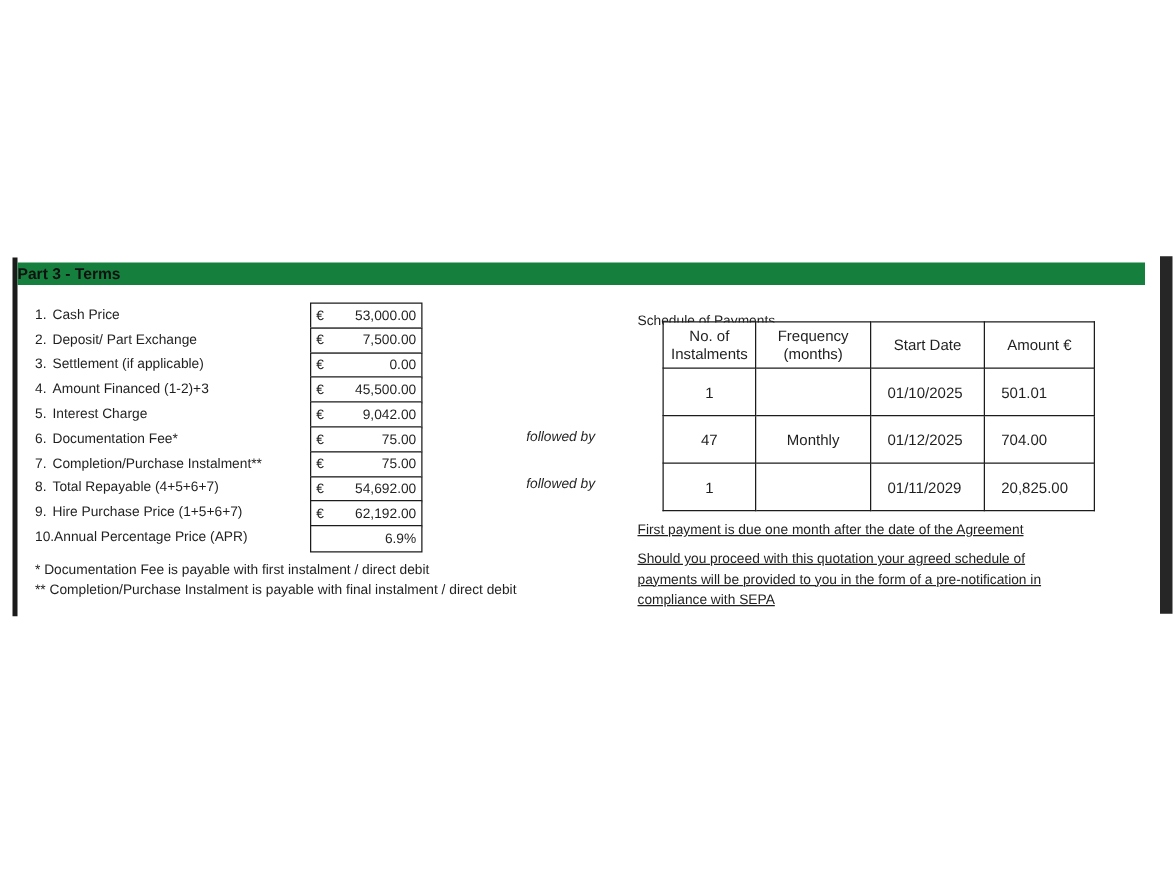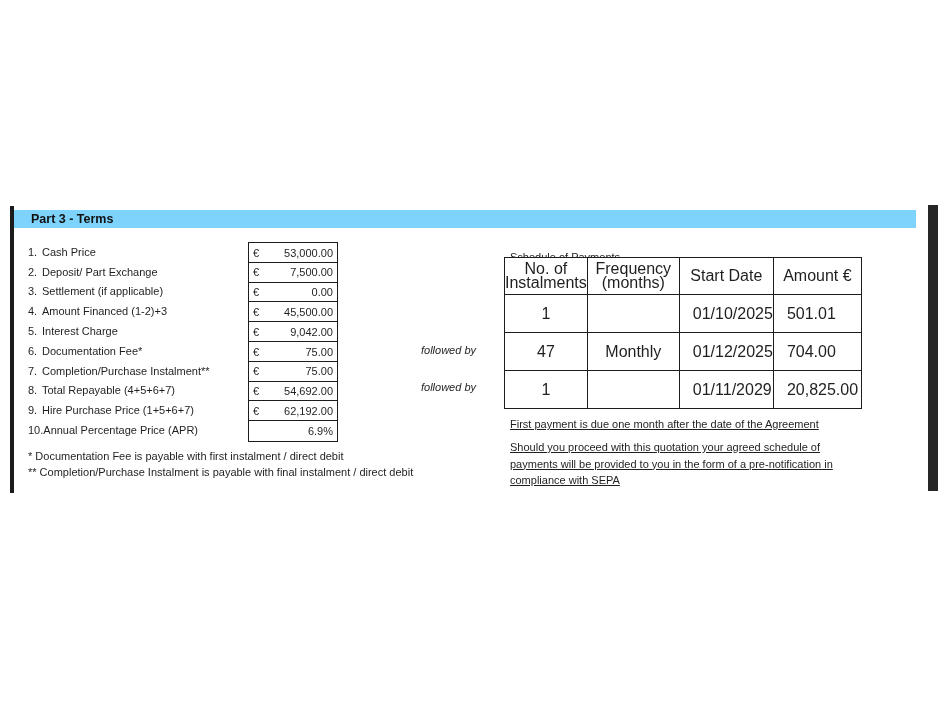--- a/index.html
+++ b/index.html
@@ -19,23 +19,23 @@
   }
   .right-bar {
     position: absolute; left: 928px; top: 205px;
     width: 10px; height: 286px; background: #262626;
   }
 
   
   .section-header {
     position: absolute; left: 14px; top: 210px;
     width: 902px; height: 18px;
-    background: #7dd3fc;
+    background: #15803d;
     font-size: 12.5px; font-weight: bold;
-    line-height: 18px; padding-left: 17px;
+    line-height: 18px; padding-left: 0;
     color: #111;
   }
 
   
   .terms-labels { position: absolute; left: 28px; top: 242px; width: 225px; }
   .term-row {
     height: 19.8px; display: flex; align-items: center;
     font-size: 11px; white-space: nowrap;
   }
   .term-row .num { display: inline-block; min-width: 14px; }
@@ -54,22 +54,22 @@
   .fb1 { top: 344px; }
   .fb2 { top: 381px; }
 
   .footnote { position: absolute; left: 28px; font-size: 11px; white-space: nowrap; }
   .fn1 { top: 450px; }
   .fn2 { top: 466px; }
 
   
   .sched-title { position: absolute; left: 510px; top: 235px; font-size: 11px; margin-top: 16px; }
   table.sched {
-    position: absolute; left: 504px; top: 257px;
-    border-collapse: collapse; font-size: 16px; table-layout: fixed;
+    position: absolute; left: 530px; top: 257px;
+    border-collapse: collapse; font-size: 12px; table-layout: fixed;
   }
   .sched th, .sched td {
     border: 1.6px solid #1c1c1c; font-weight: normal;
     vertical-align: middle; background: #fff;
   }
   .sched th { height: 37px; text-align: center; line-height: 14px; }
   .sched td { height: 38px; }
   .sched td.center { text-align: center; }
   .sched td.left { text-align: left; padding-left: 13px; }
 

